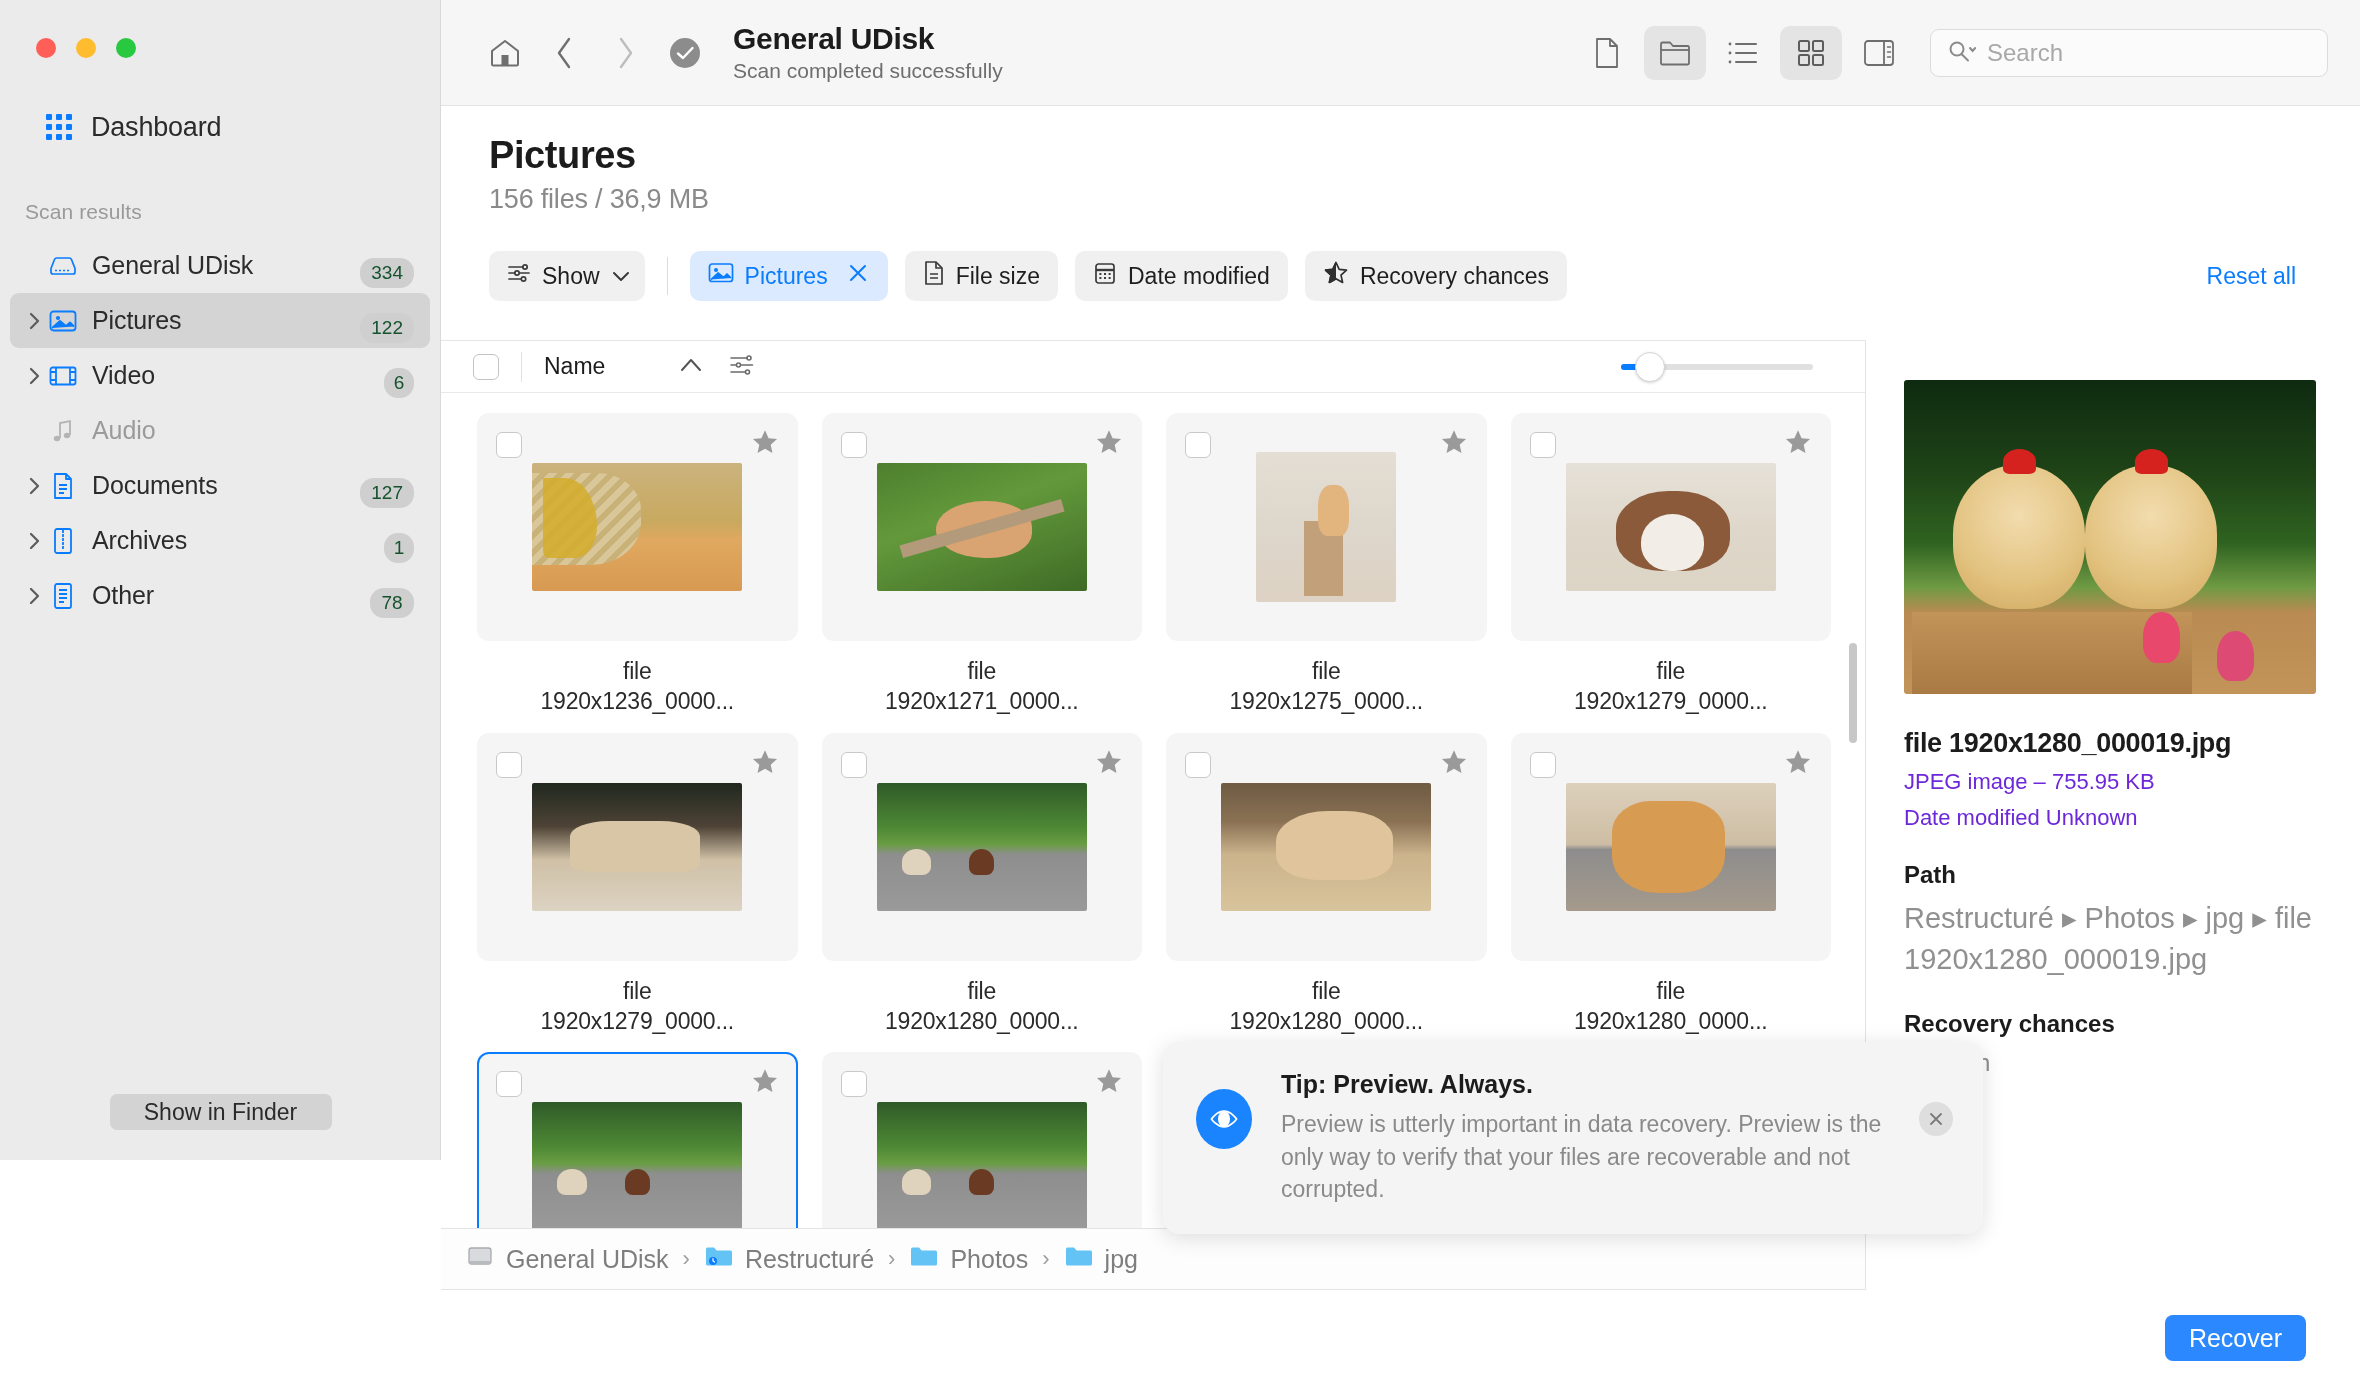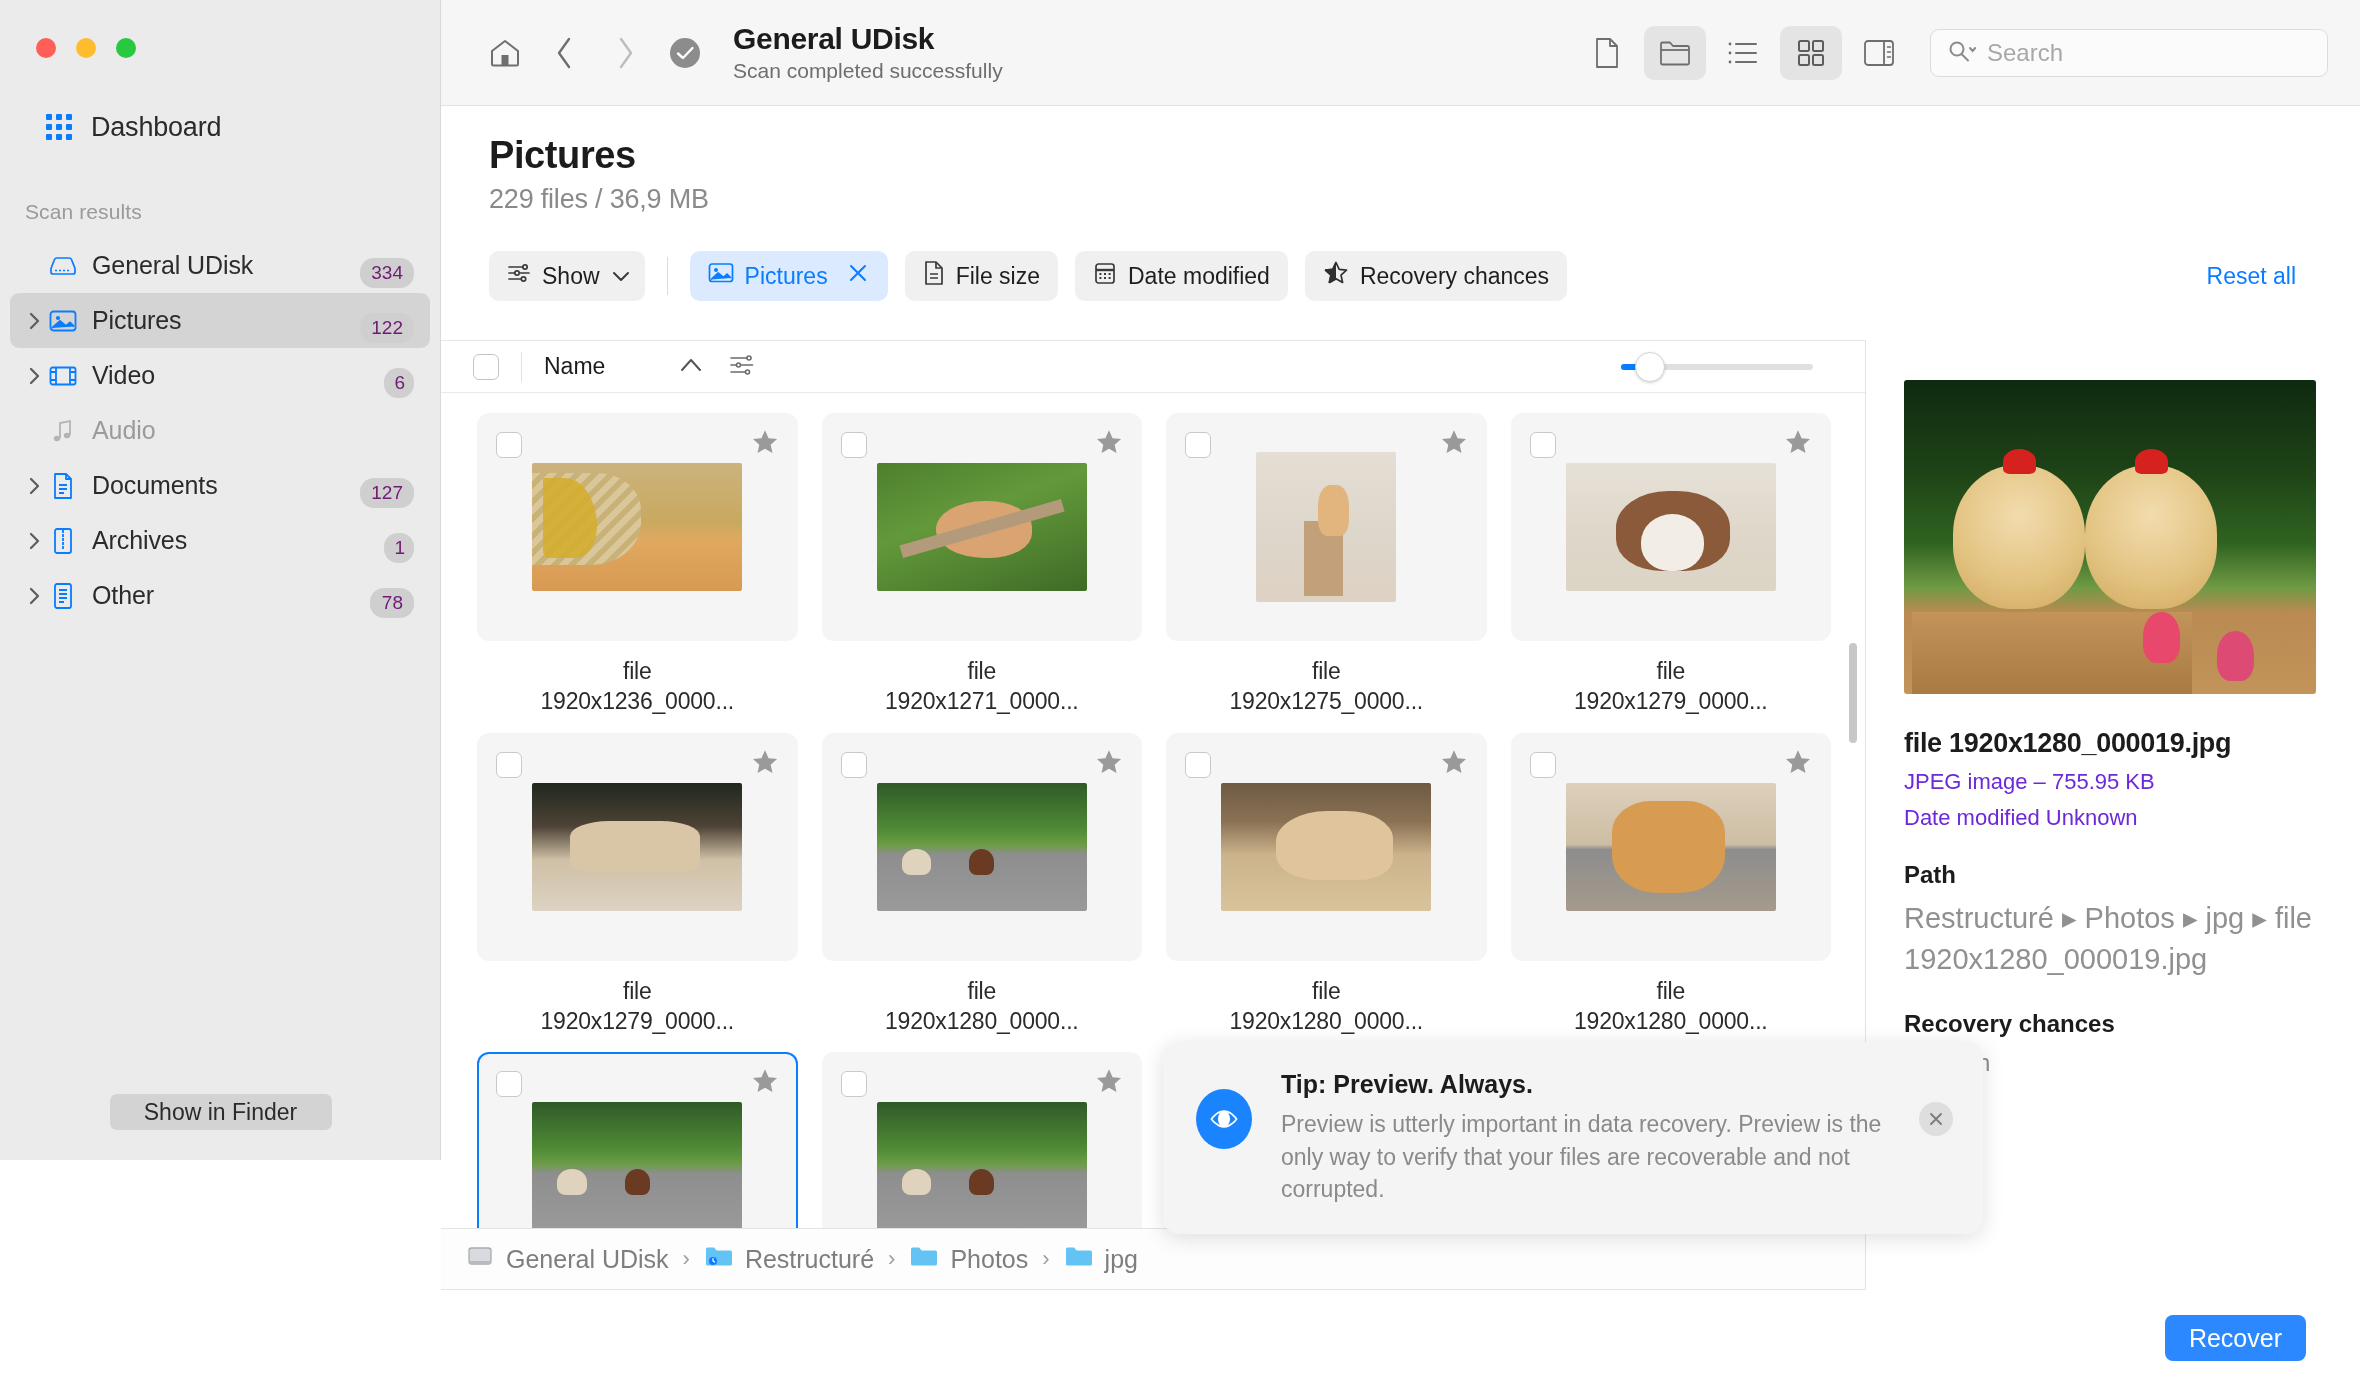--- a/index.html
+++ b/index.html
@@ -53,24 +53,24 @@
   .chevron {
     width: 22px; flex: 0 0 22px; display: flex; align-items: center; justify-content: center;
     color: #5c5c5c;
   }
   .chevron svg { display: block; }
   .nav-ic { width: 34px; flex: 0 0 34px; display: flex; align-items: center; justify-content: center; margin-right: 12px; }
   .nav-ic svg { display: block; }
   .nav-label { font-size: 25px; color: #2b2b2b; letter-spacing: -0.1px; flex: 1; }
   .nav-label.dim { color: #9b9b9b; }
   .badge {
-    background: #cfcfcf; color: #701a75;
+    background: #cfcfcf; color: #14532d;
     border-radius: 14px; font-size: 19px;
     min-width: 44px; height: 30px; line-height: 30px;
-    text-align: right; padding: 0 11px; margin-top: 14px;
+    text-align: center; padding: 0 11px; margin-top: 14px;
   }
   .badge.small { min-width: 30px; padding: 0 9px; }
 
   .show-finder-wrap { position: absolute; left: 0; bottom: 0; width: 441px; height: 96px; display: flex; align-items: center; justify-content: center; }
   .show-finder {
     width: 222px; height: 36px; border-radius: 7px;
     background: #d3d3d3; border: none;
     font-size: 23px; color: #2b2b2b;
     font-family: inherit;
     display: flex; align-items: center; justify-content: center;
@@ -518,21 +518,21 @@
                 <path d="M23 9 l2.6 3 l2.6 -3"></path>
             </svg>
           </span>
           <span class="search-ph">Search</span>
         </div>
       </div>
     </div>
 
     <div class="page-head">
       <div class="page-title">Pictures</div>
-      <div class="page-sub">229 files / 36,9 MB</div>
+      <div class="page-sub">156 files / 36,9 MB</div>
     </div>
 
     <div class="filters">
       <div class="chip dropdown">
         <span>
           <svg width="24" height="22" viewBox="0 0 24 22" fill="none" stroke="#3a3a3a" stroke-width="1.7" stroke-linecap="round">
             <path d="M2 5 h14"></path>
               <circle cx="18" cy="5" r="2.2"></circle>
             <path d="M2 11 h6"></path>
               <circle cx="10" cy="11" r="2.2"></circle>

